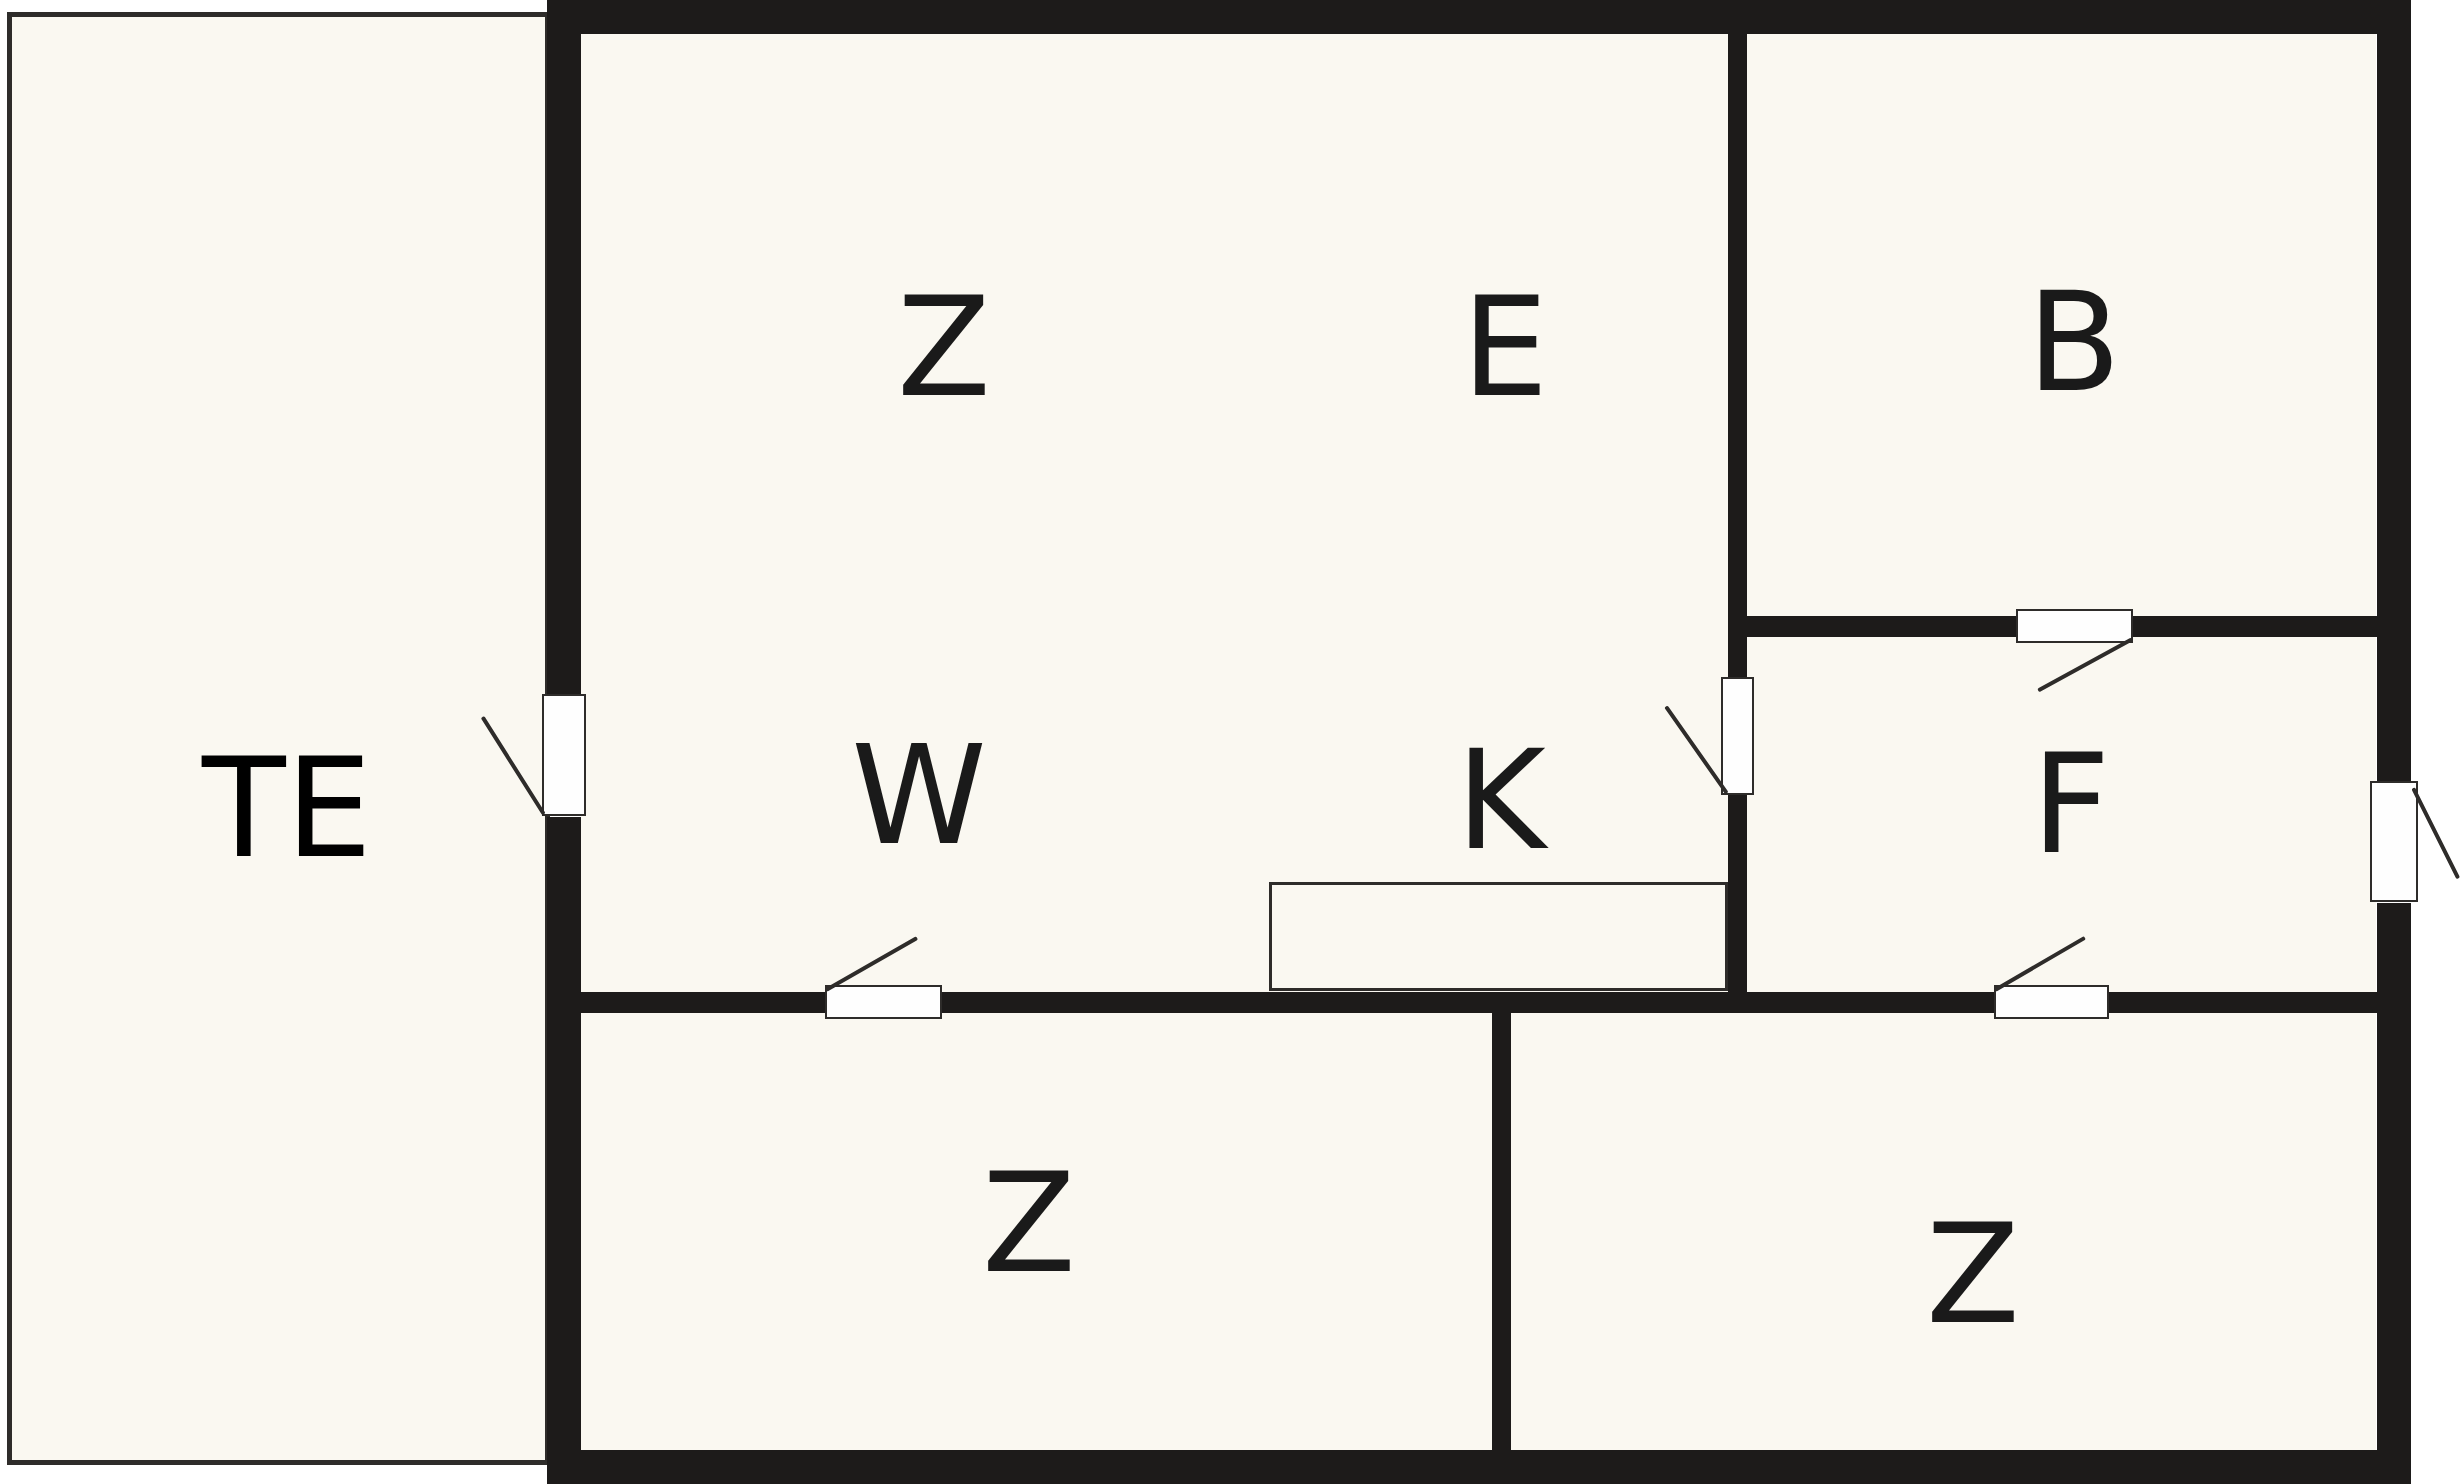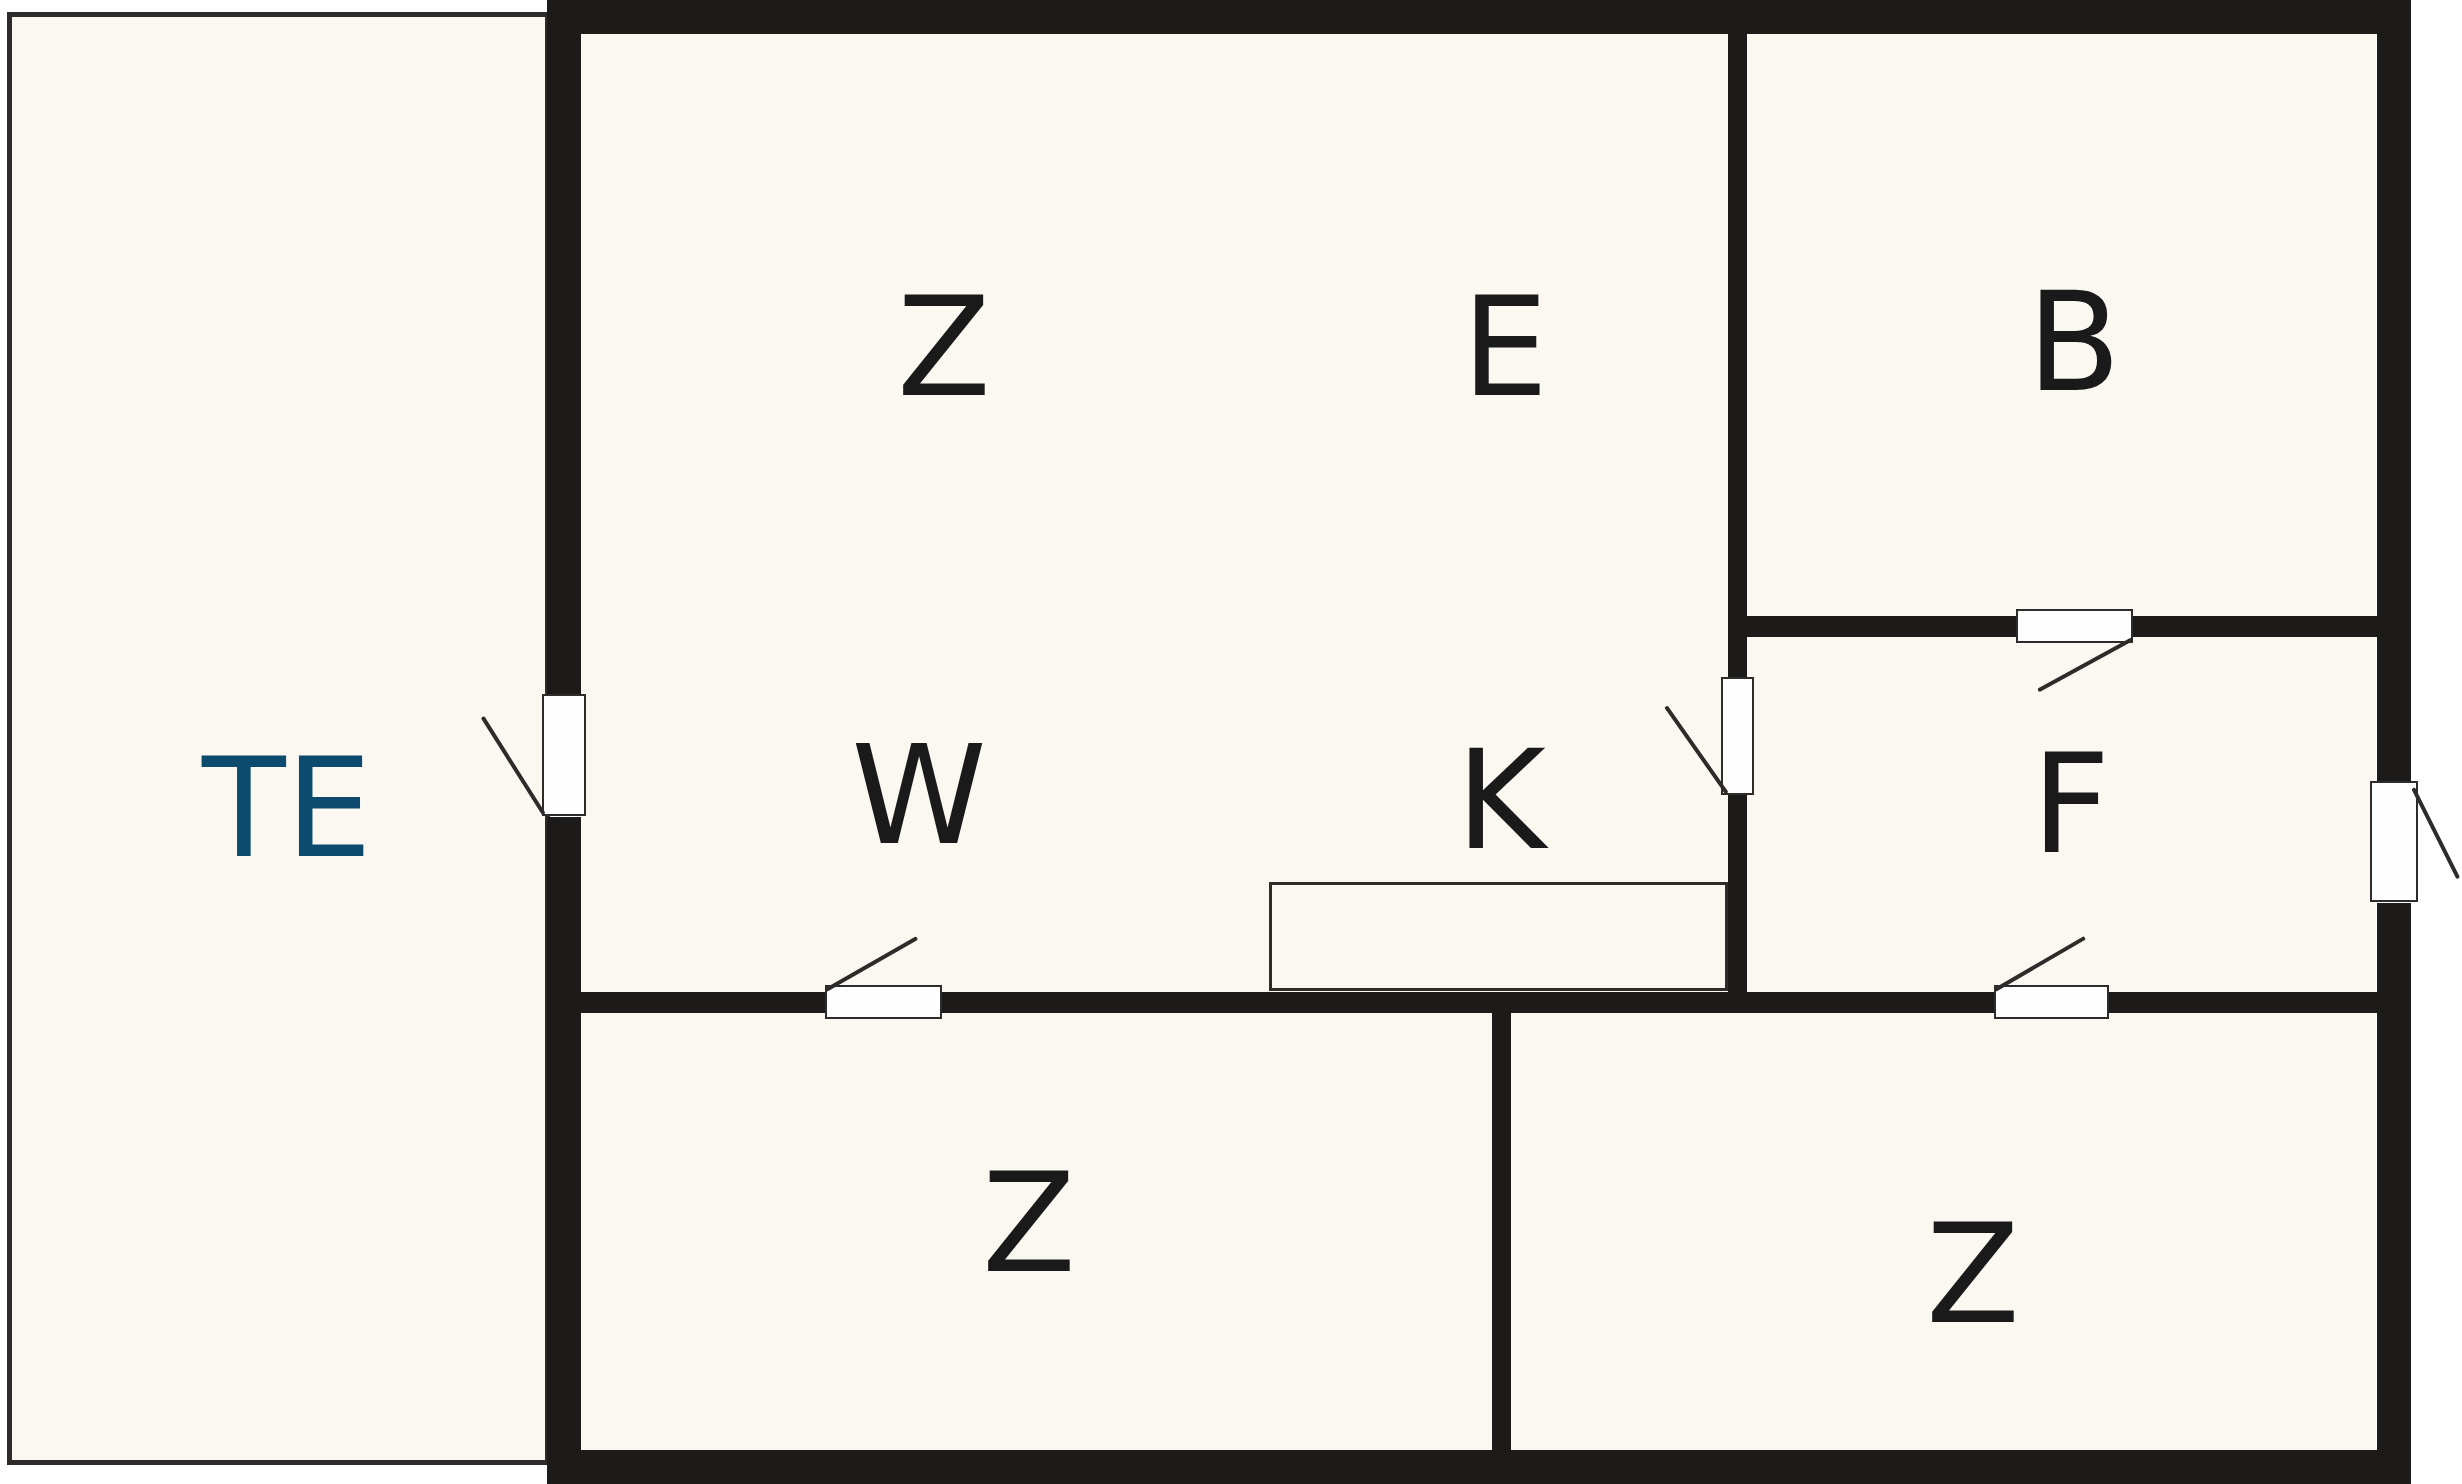--- a/index.html
+++ b/index.html
@@ -72,21 +72,21 @@
     <div class="jamb" style="left: 2016px; top: 609px; width: 117px; height: 34px; border: 2.6px solid rgb(46, 44, 42);"></div>
     <div class="jamb" style="left: 825px; top: 985px; width: 117px; height: 34px; border: 2.6px solid rgb(46, 44, 42);"></div>
     <div class="jamb" style="left: 1994px; top: 985px; width: 115px; height: 34px; border: 2.6px solid rgb(46, 44, 42);"></div>
     <div class="jamb" style="left: 2370px; top: 781px; width: 48px; height: 121px; border: 2.6px solid rgb(46, 44, 42);"></div>
     <div class="swing" style="left: 544px; top: 812px; width: 115px; background: rgb(46, 44, 42); transform: rotate(-122.276deg);"></div>
     <div class="swing" style="left: 1727px; top: 791px; width: 106px; background: rgb(46, 44, 42); transform: rotate(-125.106deg);"></div>
     <div class="swing" style="left: 2132px; top: 637px; width: 107px; background: rgb(46, 44, 42); transform: rotate(151.39deg);"></div>
     <div class="swing" style="left: 826px; top: 988px; width: 105px; background: rgb(46, 44, 42); transform: rotate(-29.6872deg);"></div>
     <div class="swing" style="left: 1995px; top: 988px; width: 104px; background: rgb(46, 44, 42); transform: rotate(-30.1545deg);"></div>
     <div class="swing" style="left: 2413px; top: 786px; width: 101px; background: rgb(46, 44, 42); transform: rotate(63.4349deg);"></div>
-    <div class="room-label" style="left: 287px; top: 808px; color: #0c4a6e; font-size: 137px;">TE</div>
+    <div class="room-label" style="left: 287px; top: 808px; color: #000000; font-size: 137px;">TE</div>
     <div class="room-label" style="left: 944px; top: 347px; color: rgb(26, 26, 26); font-size: 137px;">Z</div>
     <div class="room-label" style="left: 1505px; top: 347px; color: rgb(26, 26, 26); font-size: 137px;">E</div>
     <div class="room-label" style="left: 2074px; top: 342px; color: rgb(26, 26, 26); font-size: 137px;">B</div>
     <div class="room-label" style="left: 919px; top: 795px; color: rgb(26, 26, 26); font-size: 137px;">W</div>
     <div class="room-label" style="left: 1501px; top: 800px; color: rgb(26, 26, 26); font-size: 137px;">K</div>
     <div class="room-label" style="left: 2071px; top: 804px; color: rgb(26, 26, 26); font-size: 137px;">F</div>
     <div class="room-label" style="left: 1029px; top: 1223px; color: rgb(26, 26, 26); font-size: 137px;">Z</div>
     <div class="room-label" style="left: 1973px; top: 1274px; color: rgb(26, 26, 26); font-size: 137px;">Z</div>
   </div>
 

